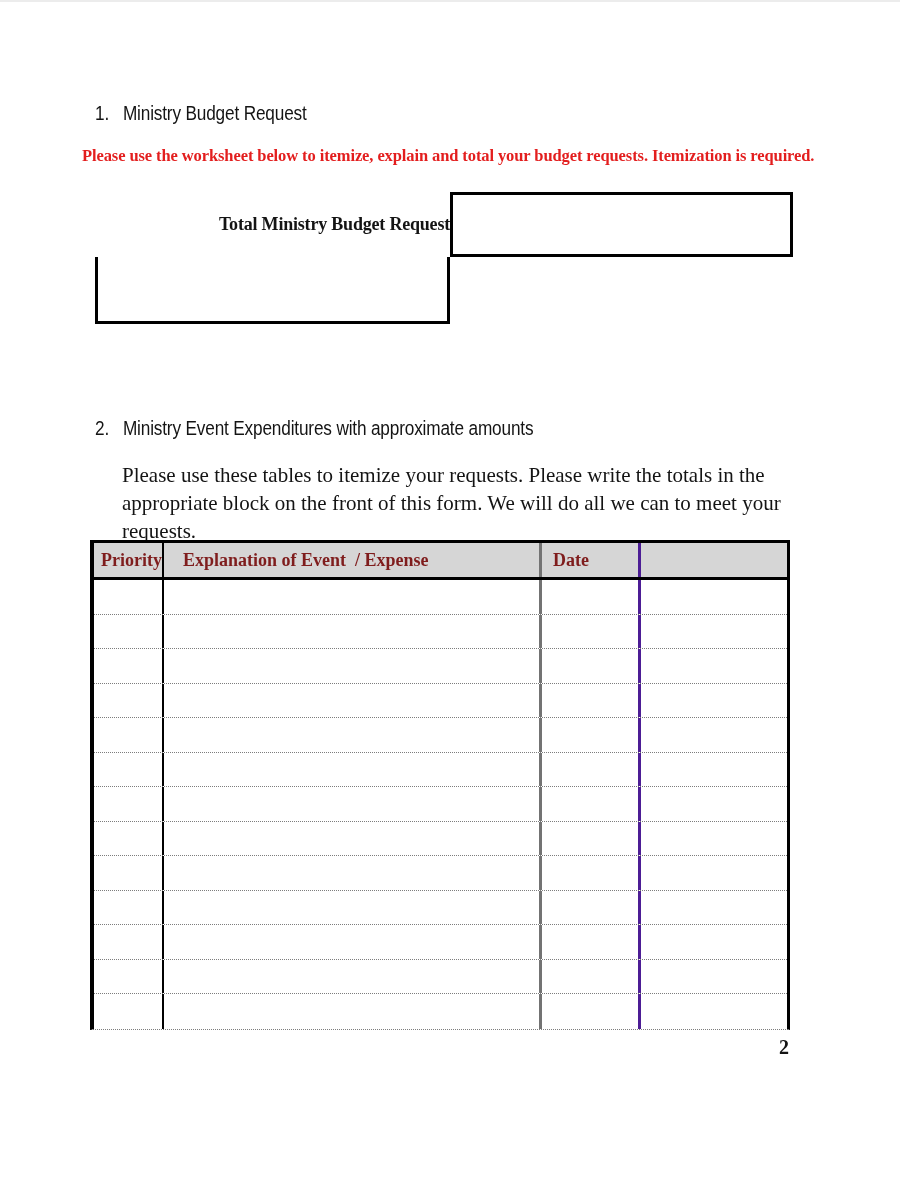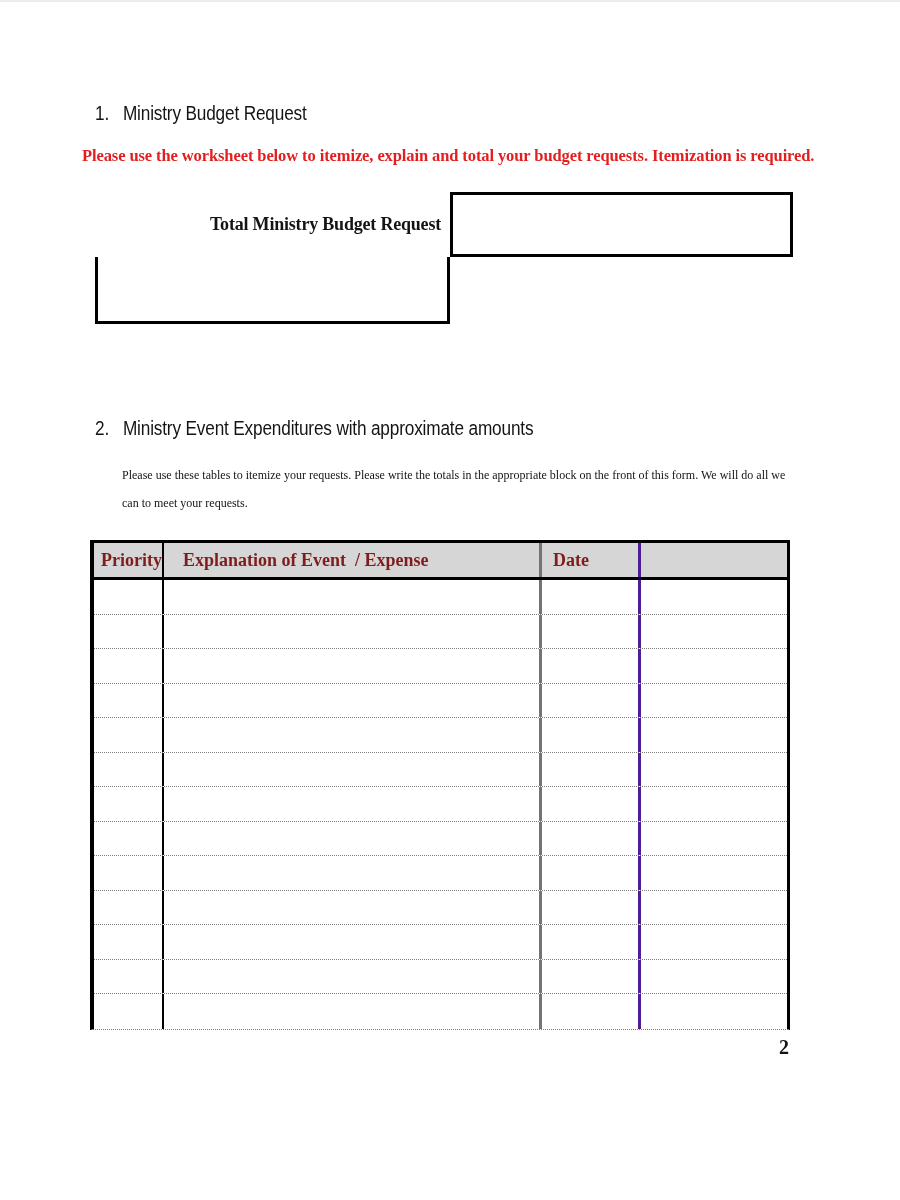--- a/index.html
+++ b/index.html
@@ -58,21 +58,20 @@
     left: 95px;
     top: 192px;
     display: grid;
     grid-template-columns: 355px 343px;
     grid-template-rows: 65px 67px;
   }
   .tlabel {
     display: flex;
     align-items: center;
     justify-content: flex-end;
-    padding-right: 9px;
     font-weight: bold;
     font-size: 18px;
     color: #141414;
     white-space: nowrap;
     letter-spacing: -0.2px;
   }
   .tbox {
     border: 3px solid #000;
     background: #fff;
     font-size: 16px;
@@ -80,21 +79,21 @@
   }
   .tbox.second { border-top: none; }
 
   
   .desc {
     position: absolute;
     left: 122px;
     top: 461px;
     margin: 0;
     width: 680px;
-    font-size: 12px;
+    font-size: 21px;
     line-height: 28px;
     color: #141414;
   }
 
   
   .xtable {
     position: absolute;
     left: 90px;
     top: 540px;
     width: 700px;

